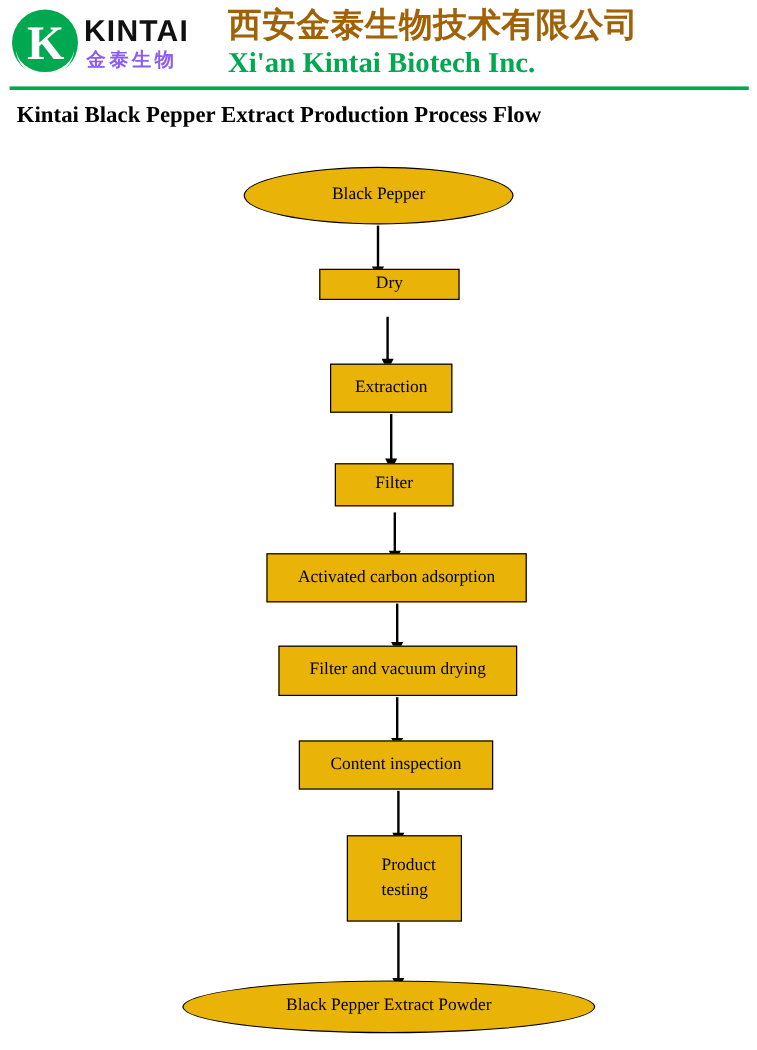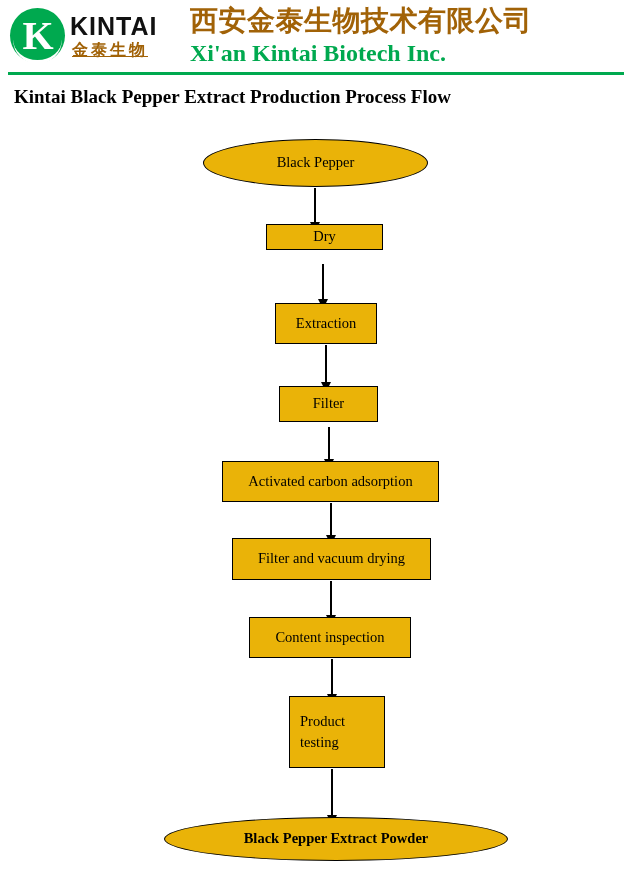--- a/index.html
+++ b/index.html
@@ -61,23 +61,22 @@
     font-weight: bold;
     color: #111111;
     letter-spacing: 1px;
   }
   .logo-text-cn {
     position: absolute;
     left: 72px; top: 40px;
     font-family: "DejaVu Sans", sans-serif;
     font-size: 16px;
     font-weight: bold;
-    color: #a16207;
+    color: #8b5cf6;
     letter-spacing: 3px;
-    text-decoration: underline;
   }
   .company-cn {
     position: absolute;
     left: 190px; top: 2px;
     font-family: "DejaVu Sans", sans-serif;
     font-size: 28px;
     font-weight: bold;
     color: #a16207;
     letter-spacing: 0.5px;
     white-space: nowrap;
@@ -130,21 +129,21 @@
     justify-content: center;
     text-align: center;
     line-height: 1.45;
   }
   .node.ellipse {
     border-radius: 50%;
   }
   .node.left-align {
     justify-content: flex-start;
     text-align: left;
-    padding-left: 10px;
+    padding-left: 28px;
   }
   .arrow {
     position: absolute;
     width: 2px;
     background: #000000;
   }
   .arrow::after {
     content: "";
     position: absolute;
     left: -4px;
@@ -213,17 +212,17 @@
     <span>Content inspection</span>
   </div>
   <div class="arrow" style="left:331px; top:659px; height:36px;"></div>
 
   <div class="node left-align" style="left:289px; top:696px; width:96px; height:72px;">
     <span style="white-space: pre-line;">Product
 testing</span>
   </div>
   <div class="arrow" style="left:331px; top:769px; height:47px;"></div>
 
-  <div class="node ellipse" style="left:164px; top:817px; width:344px; height:44px;font-weight:bold;">
+  <div class="node ellipse" style="left:152px; top:817px; width:344px; height:44px;">
     <span>Black Pepper Extract Powder</span>
   </div>
 
 </div>
 
 </body></html>

